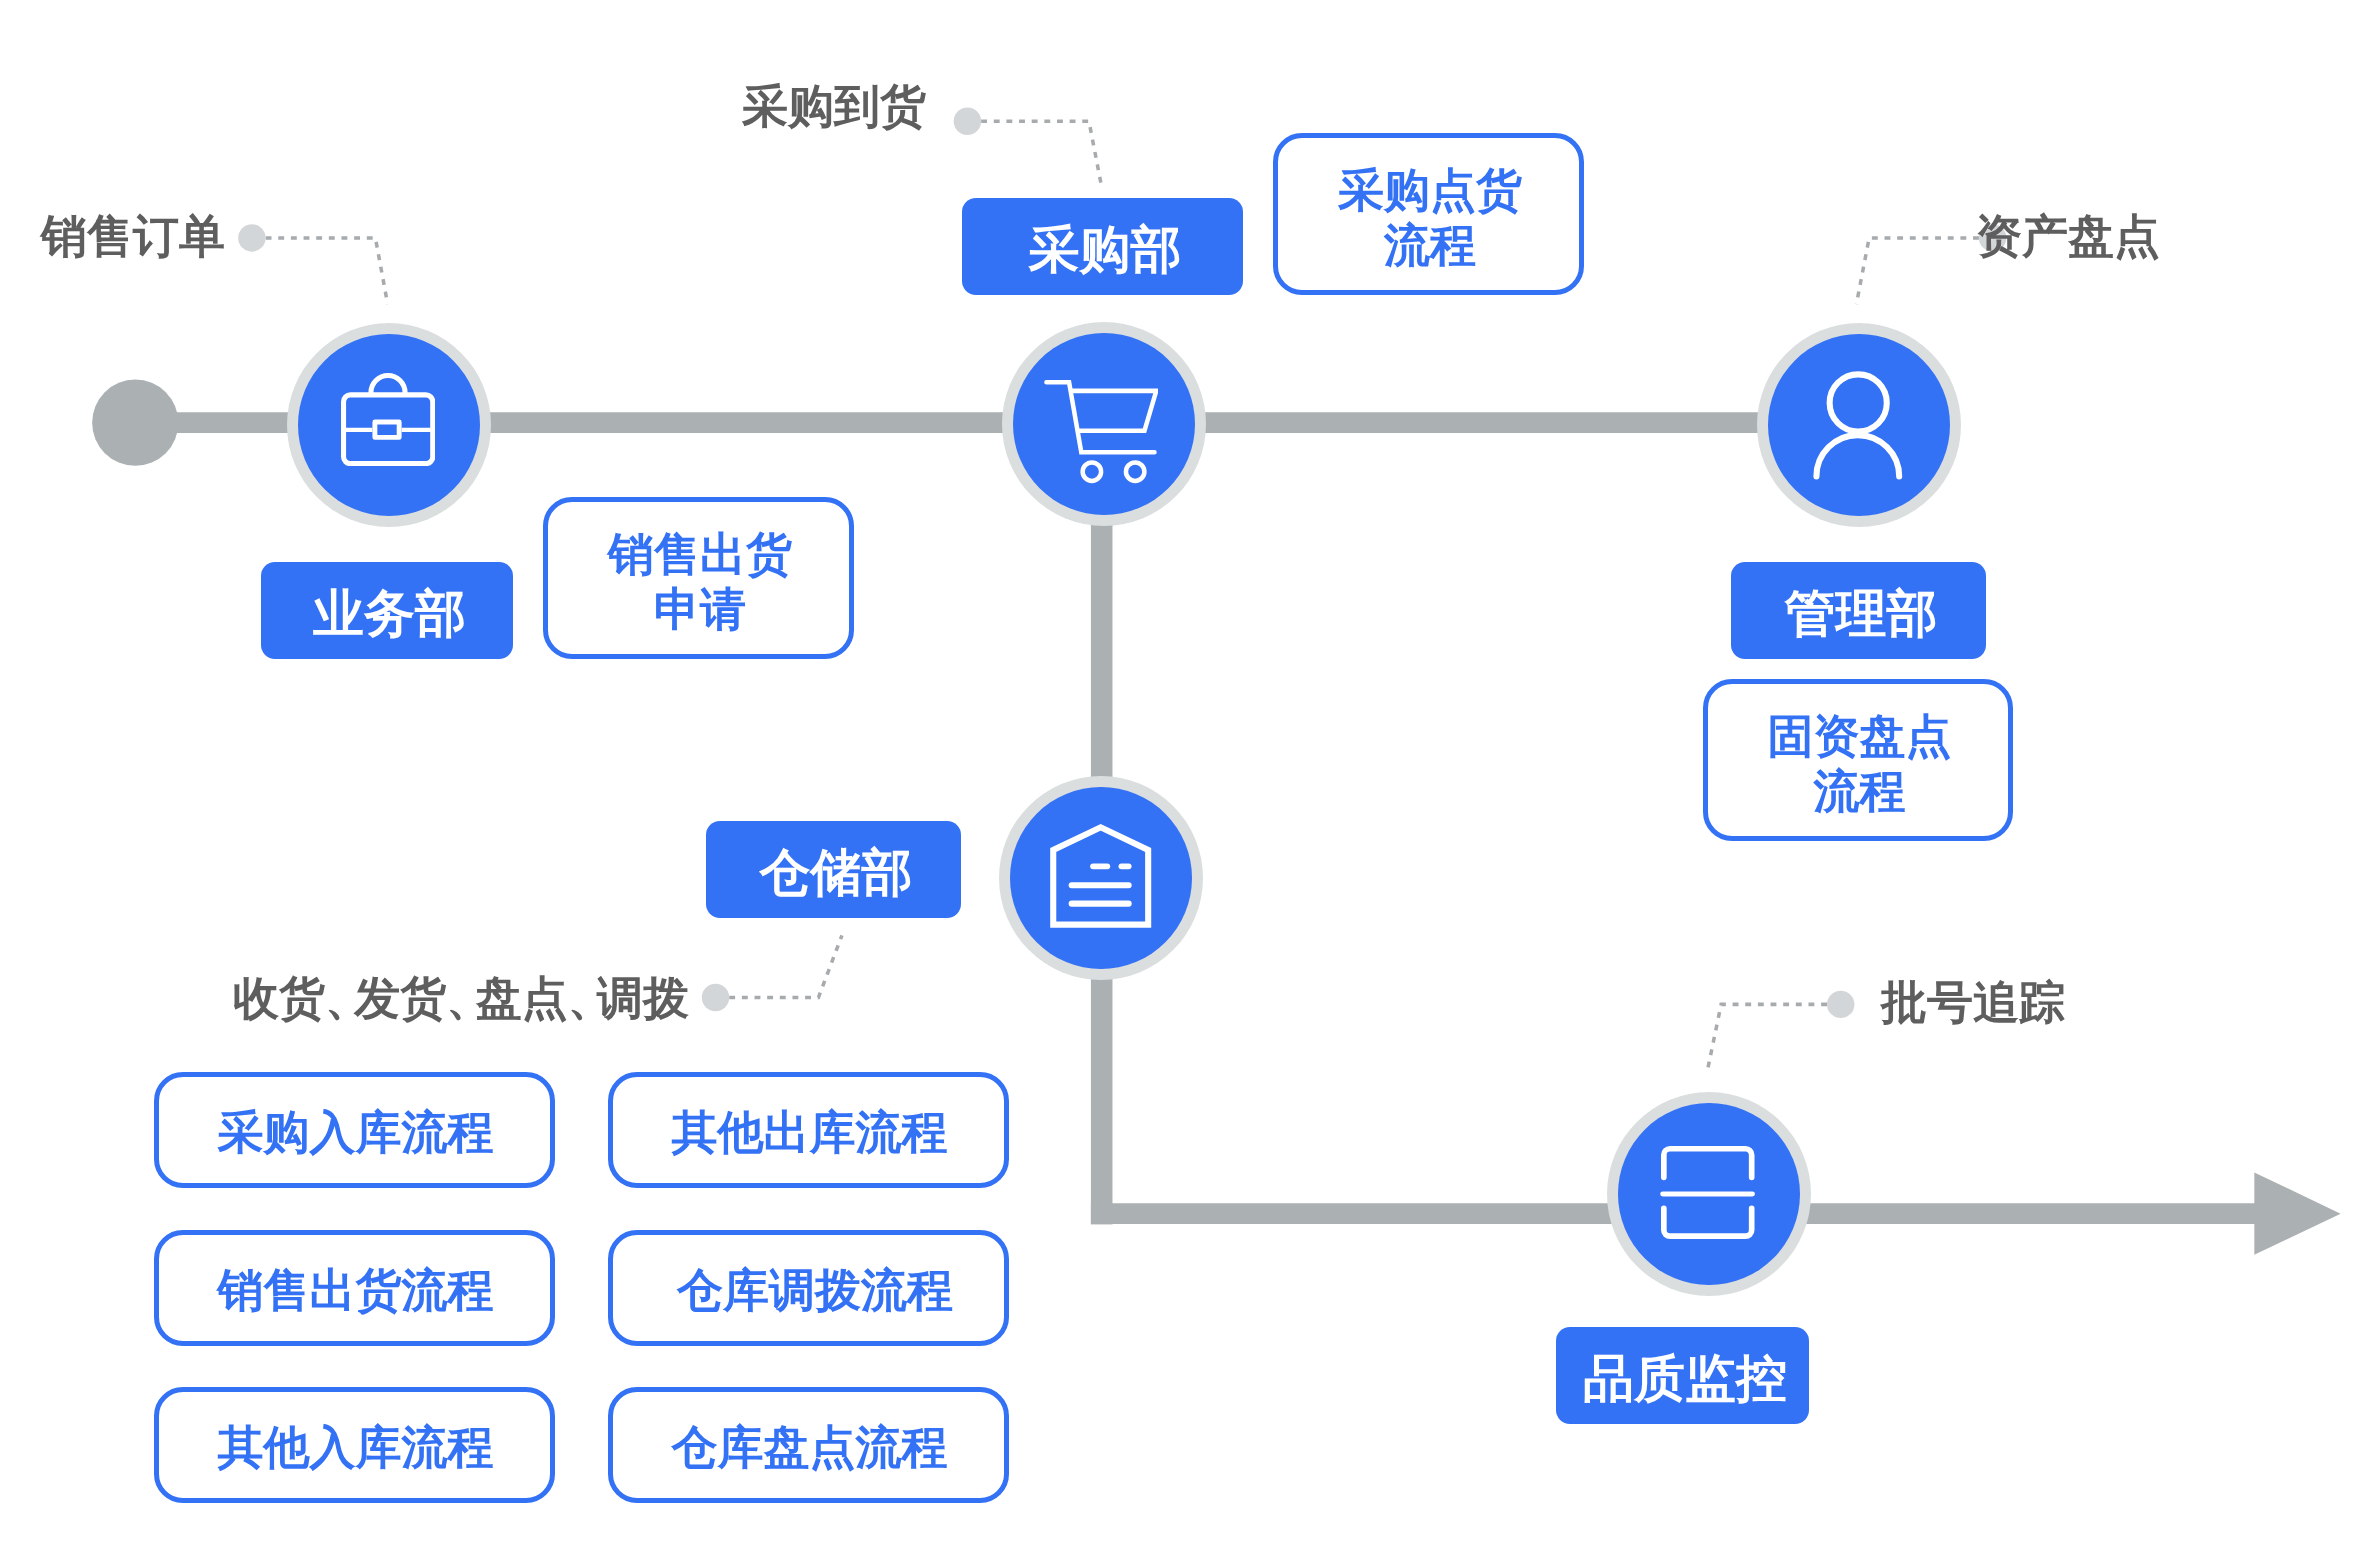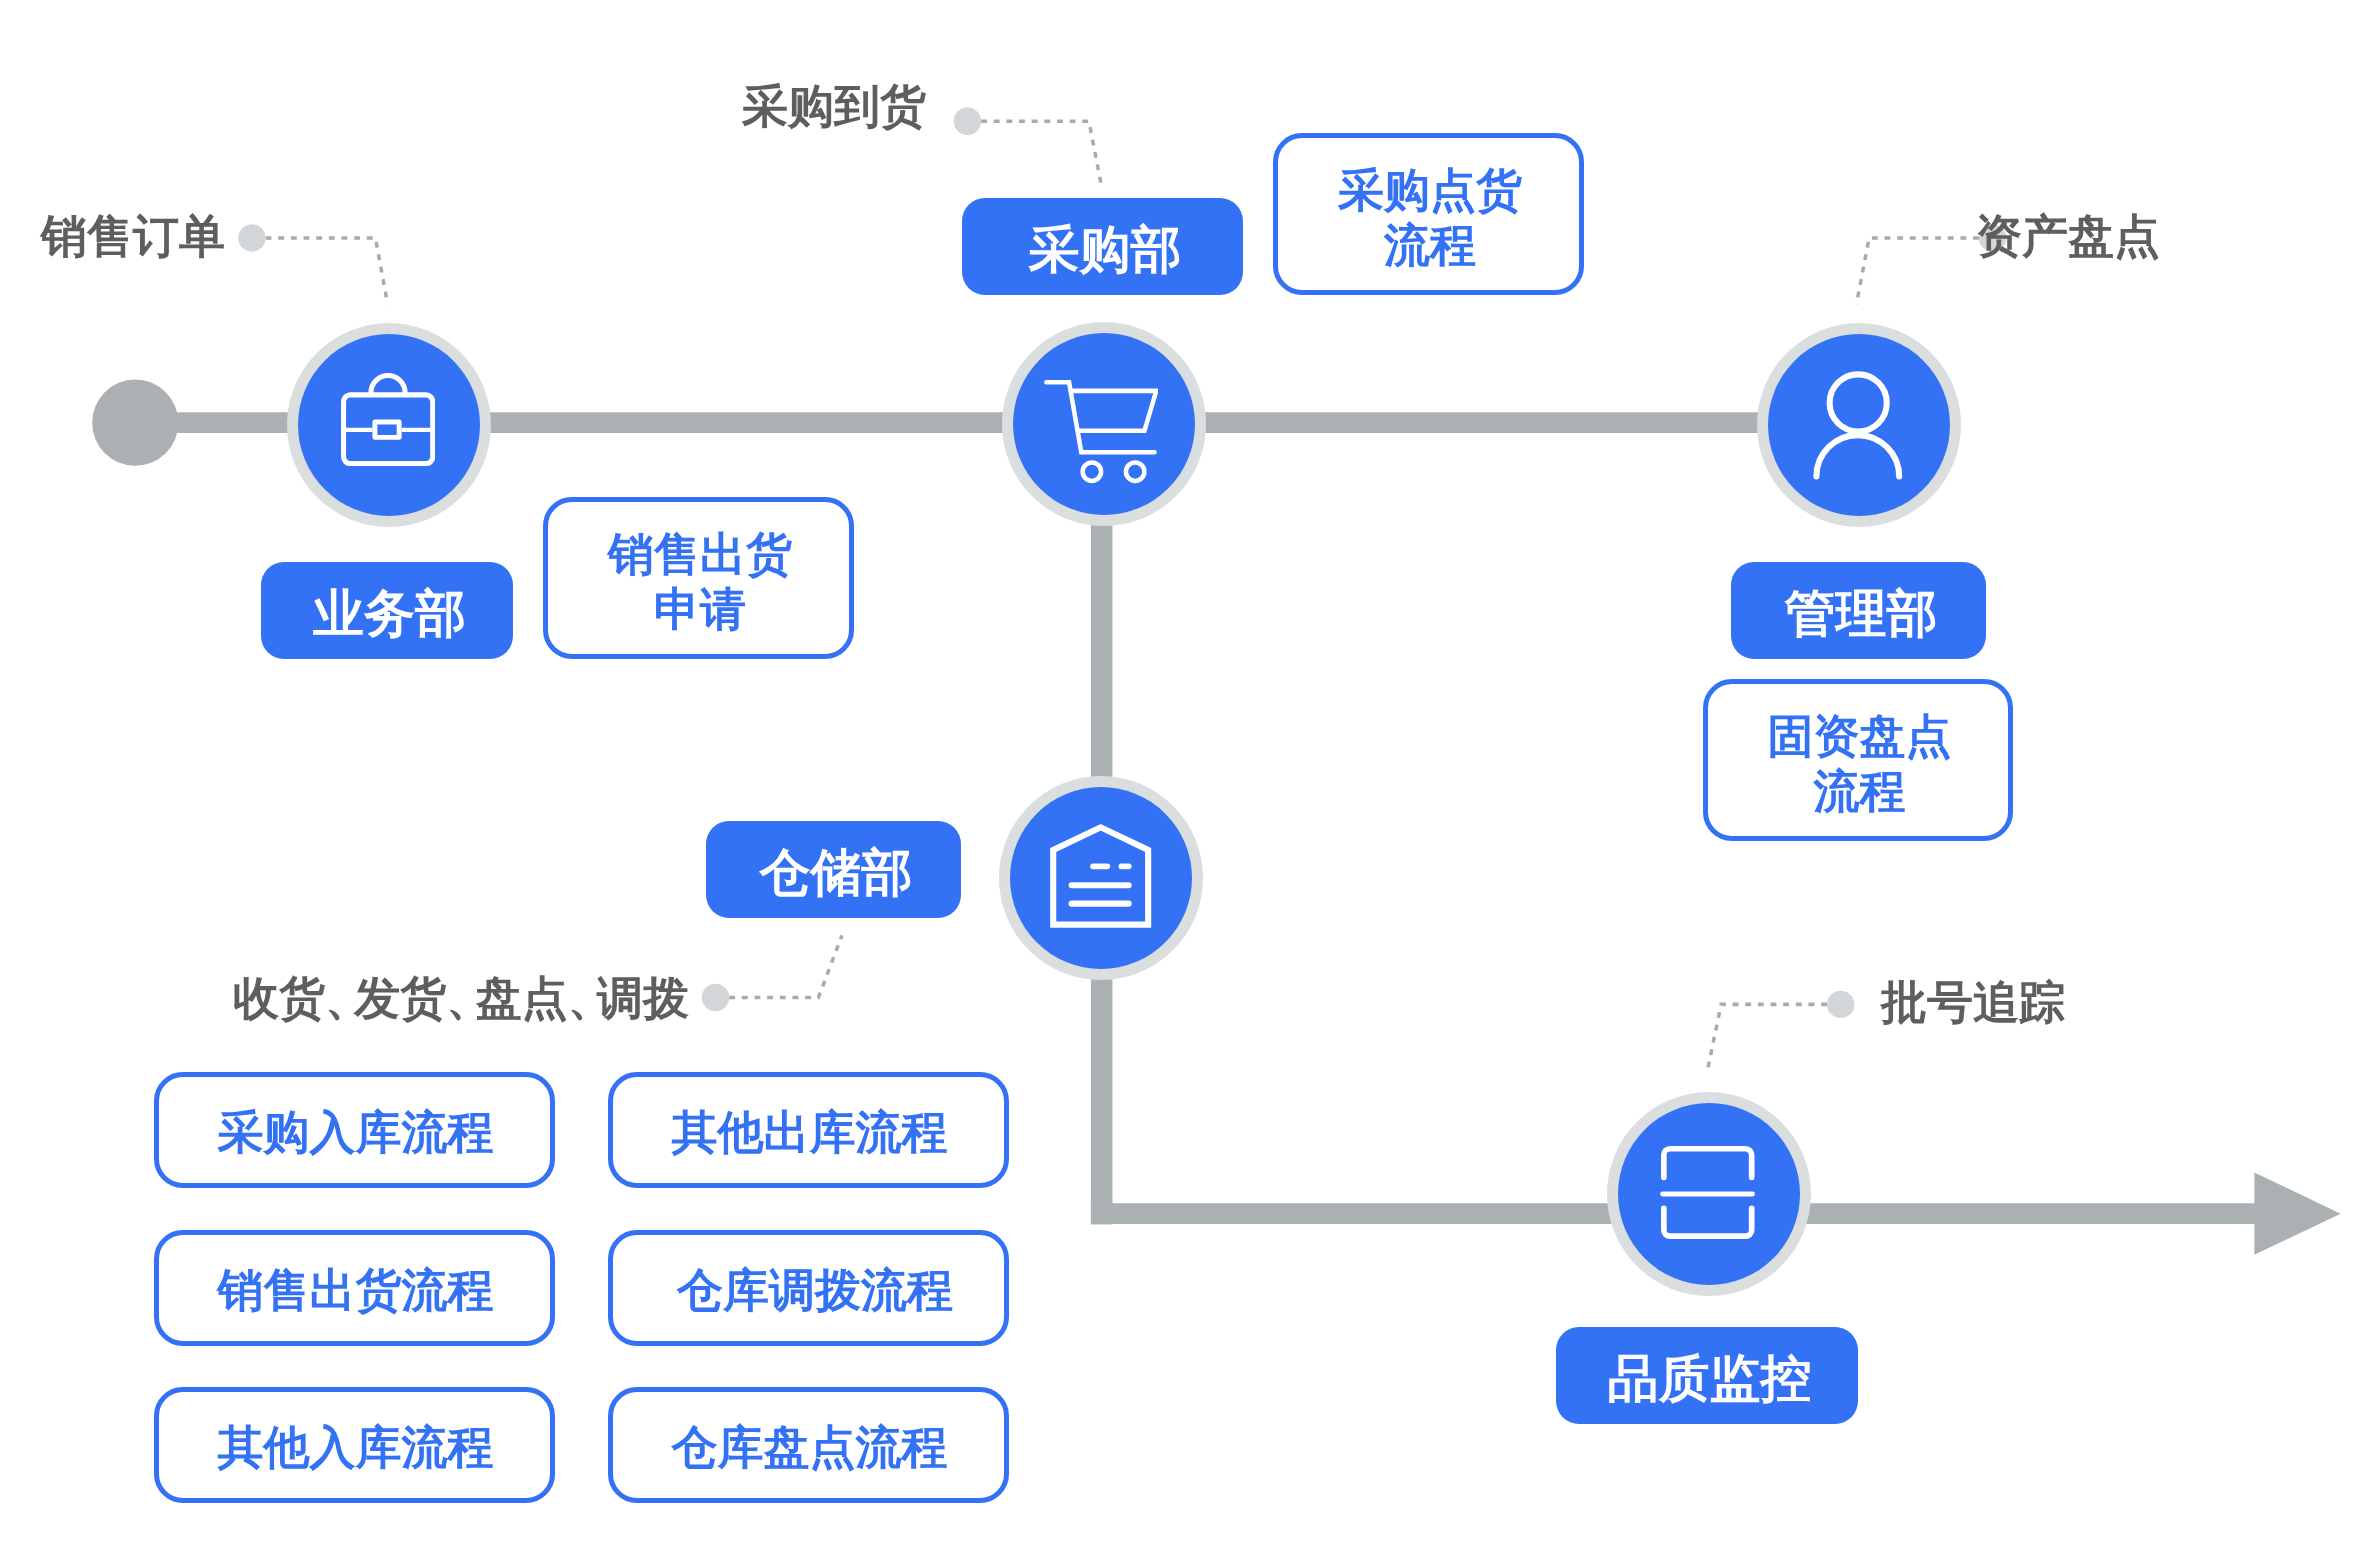--- a/index.html
+++ b/index.html
@@ -11,21 +11,21 @@
   svg.lay{position:absolute;left:0;top:0;width:2370px;height:1553px;}
 
   
   .node{position:absolute;border-radius:50%;background:#dadedf;
         box-sizing:border-box;display:flex;align-items:center;justify-content:center;}
   .node .ring{position:absolute;left:10.8px;top:10.8px;right:10.8px;bottom:10.8px;
         border-radius:50%;background:#3371f5;}
   .node svg{position:relative;}
 
   
-  .chip{position:absolute;background:#3371f5;border-radius:23px;color:#fff;
+  .chip{position:absolute;background:#3371f5;border-radius:14px;color:#fff;
         display:flex;align-items:center;justify-content:center;
         font-weight:700;box-sizing:border-box;
         padding:9.8px 0 0 4.9px;}
   .obox{position:absolute;background:#fff;border:5.4px solid #3371f5;border-radius:29px;
         color:#3371f5;display:flex;align-items:center;justify-content:center;
         text-align:center;font-weight:700;box-sizing:border-box;line-height:1.215;
         padding:8.8px 0 0 2.9px;}
   .obox.one{padding:5.9px 0 0 2px;}
 
   
@@ -126,21 +126,21 @@
         <path d="M2.7 50.1 H94.4" stroke-width="5"></path>
         <path d="M3.9 64.7 V86.8 a6.3 6.3 0 0 0 6.3 6.3 H87.3 a6.3 6.3 0 0 0 6.3 -6.3 V64.7"></path>
       </g>
     </svg>
   </div>
 
   <div class="chip" style="left:261px;top:562px;width:252px;height:97px;font-size:51px;">业务部</div>
   <div class="chip" style="left:962px;top:198px;width:281px;height:97px;font-size:51px;">采购部</div>
   <div class="chip" style="left:1731px;top:562px;width:255px;height:97px;font-size:51px;">管理部</div>
   <div class="chip" style="left:706px;top:821px;width:255px;height:97px;font-size:51px;">仓储部</div>
-  <div class="chip" style="left:1556px;top:1327px;width:302px;height:97px;font-size:51px;">品质监控</div>
+  <div class="chip" style="left:1556px;top:1327px;width:253px;height:97px;font-size:51px;">品质监控</div>
 
   <div class="obox" style="left:1273px;top:133px;width:311px;height:162px;font-size:46px;">
     <span><span>采购点货</span><br><span>流程</span></span>
   </div>
   <div class="obox" style="left:543px;top:497px;width:311px;height:162px;font-size:46px;">
     <span><span>销售出货</span><br><span>申请</span></span>
   </div>
   <div class="obox" style="left:1703px;top:679px;width:310px;height:162px;font-size:46px;">
     <span><span>固资盘点</span><br><span>流程</span></span>
   </div>

